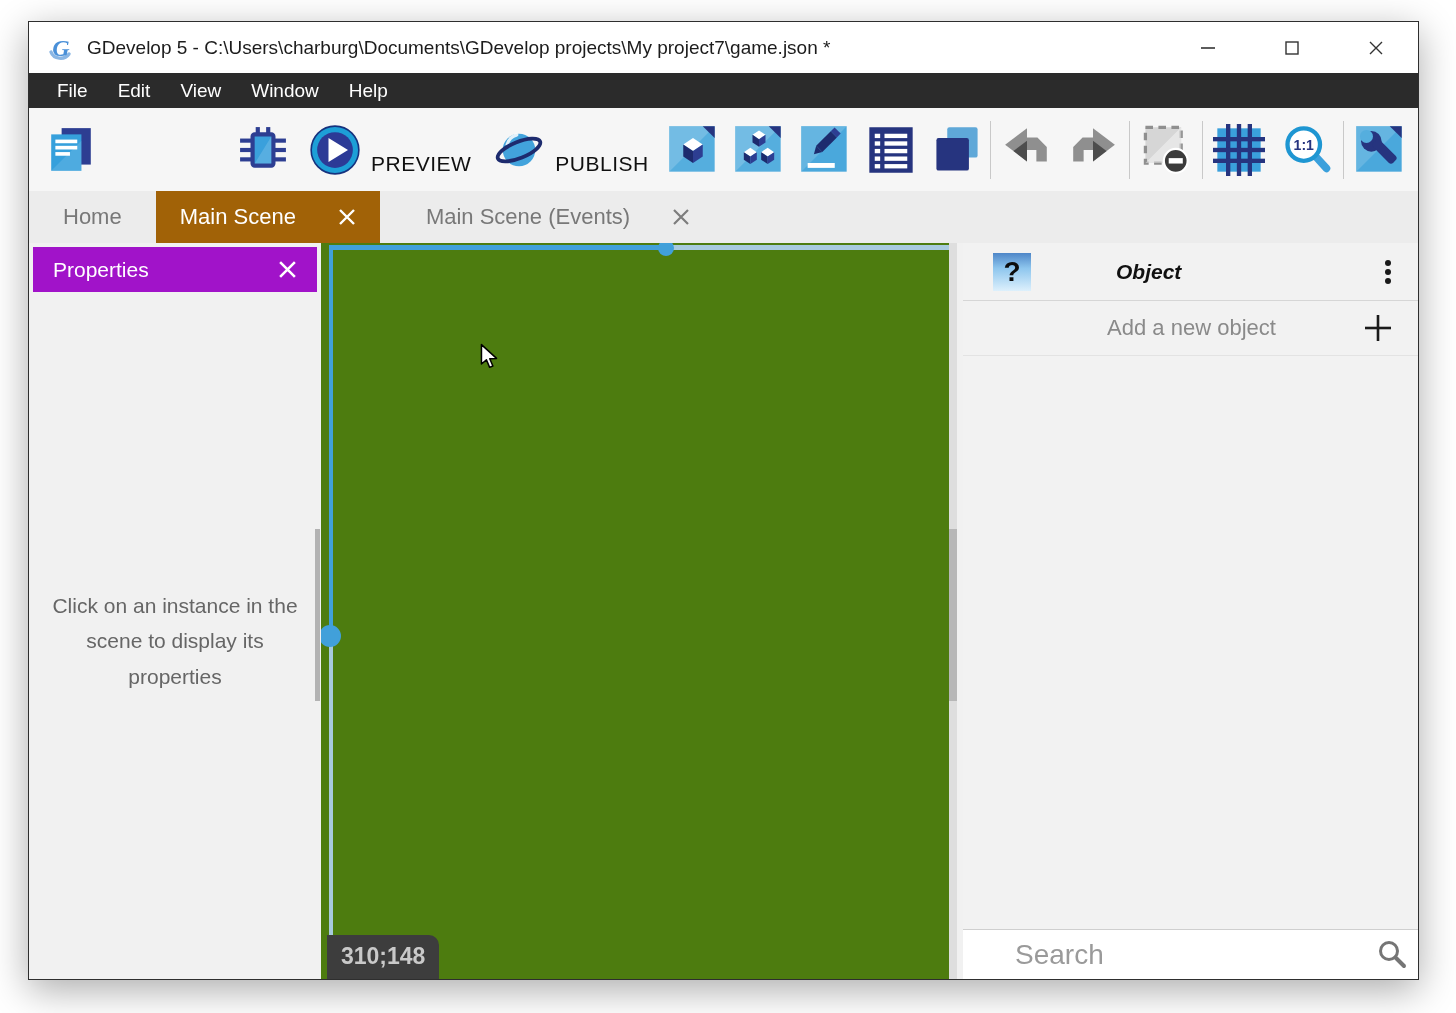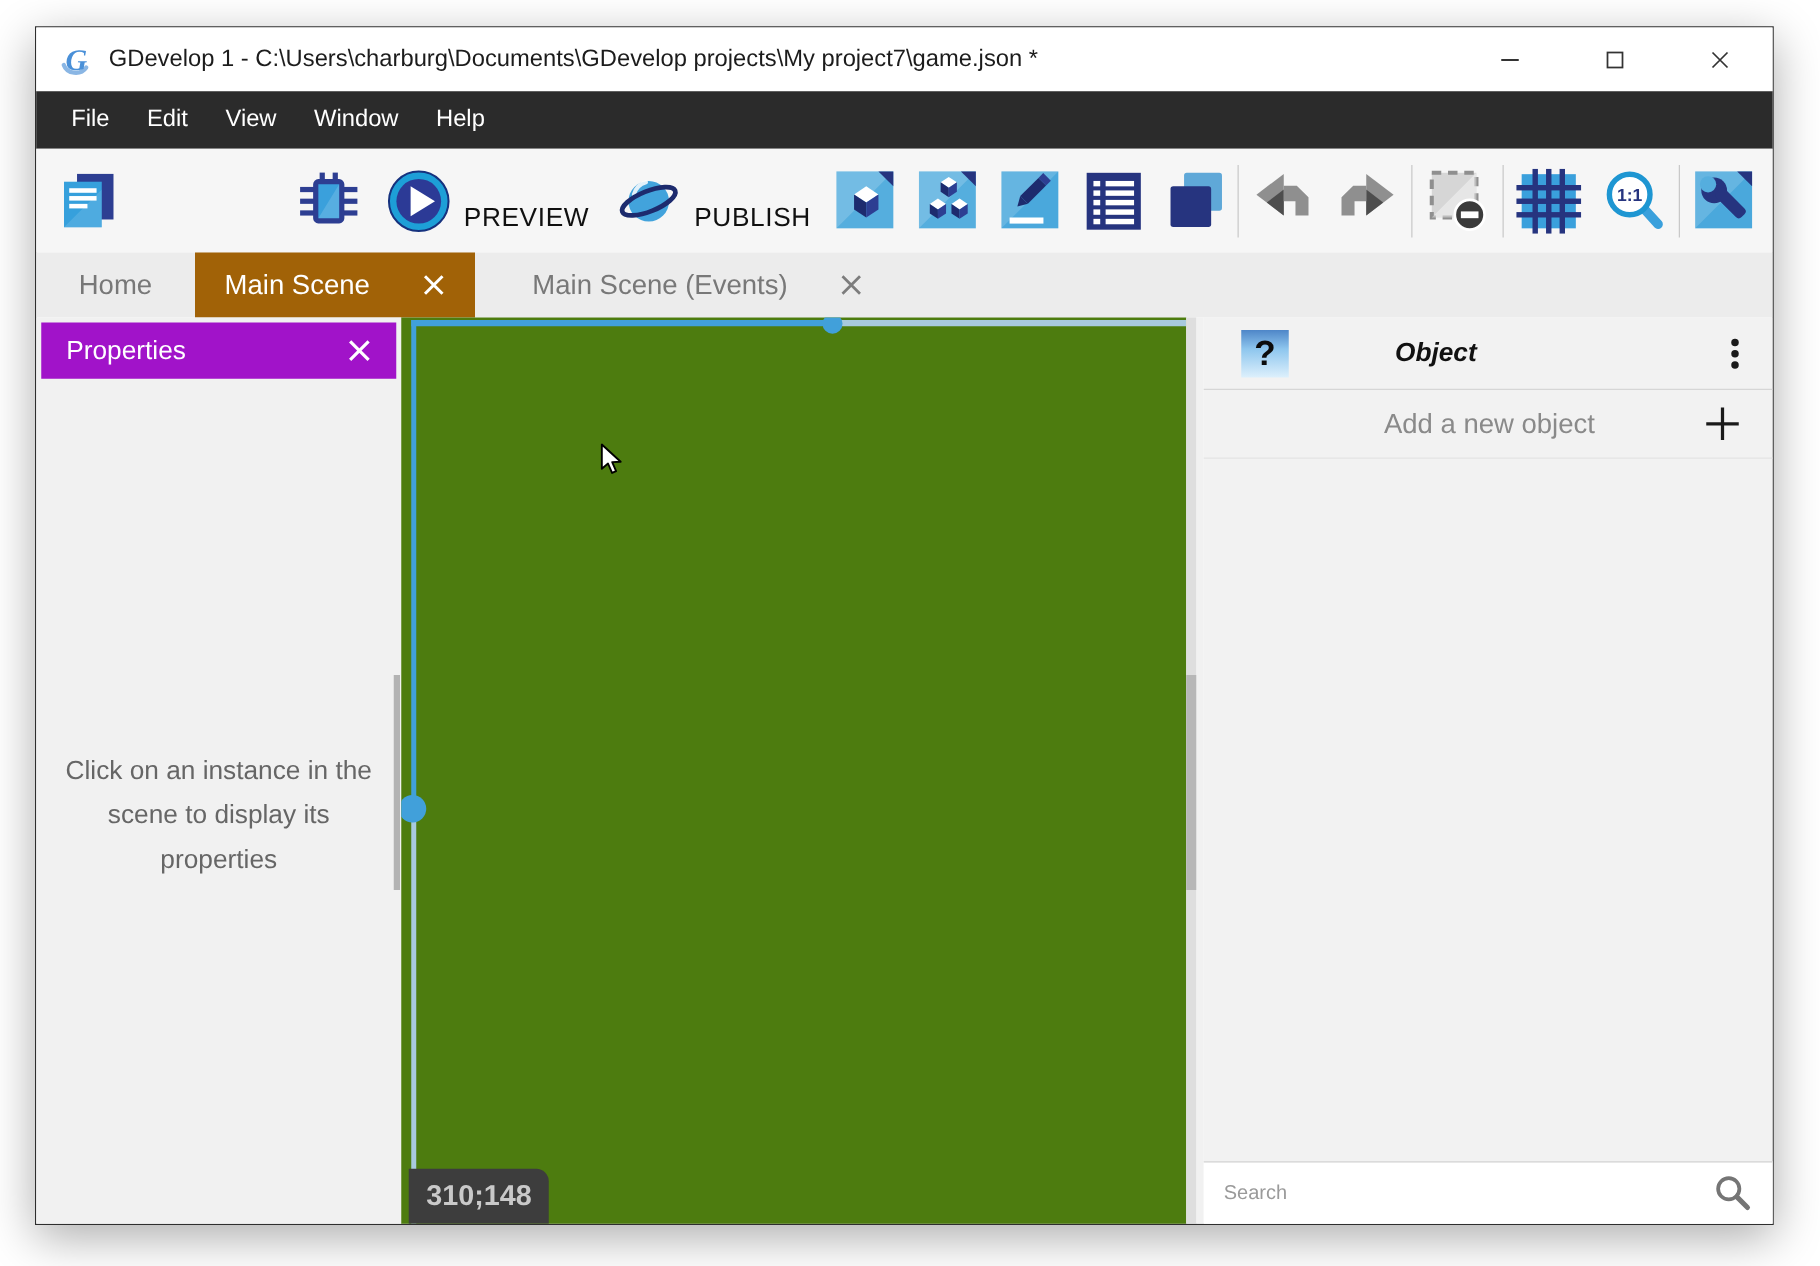--- a/index.html
+++ b/index.html
@@ -8,21 +8,21 @@
             border:1px solid #2e2e2e; box-shadow:0 10px 36px rgba(0,0,0,.33); display:flex; flex-direction:column; }
 
   
   .titlebar { height:51px; flex:0 0 auto; background:#fff; display:flex; align-items:center; }
   .app-logo { margin-left:16px; width:30px; height:30px; flex:0 0 auto; }
   .title-text { margin-left:12px; font-size:19px; color:#1c1c1c; white-space:nowrap; }
   .win-controls { margin-left:auto; display:flex; height:100%; }
   .win-btn { width:84px; height:100%; display:flex; align-items:center; justify-content:center; }
 
   
-  .menubar { height:46px; flex:0 0 auto; background:#2b2b2b; display:flex; align-items:stretch; padding-left:13px; }
+  .menubar { height:35px; flex:0 0 auto; background:#2b2b2b; display:flex; align-items:stretch; padding-left:13px; }
   .menu-item { color:#fff; font-size:19px; padding:0 15px; display:flex; align-items:center; }
 
   
   .toolbar { height:83px; flex:0 0 auto; background:#f6f6f6; display:flex; align-items:center; }
   .tbtn { width:52px; height:52px; display:flex; align-items:center; justify-content:center; flex:0 0 auto; }
   .tgroup { display:flex; align-items:flex-end; flex:0 0 auto; }
   .tlabel { font-size:21px; color:#101010; margin-left:10px; letter-spacing:.5px; }
   .tsep { width:1px; height:58px; background:#c9c9c9; margin:0 10px; flex:0 0 auto; }
 
   
@@ -65,36 +65,36 @@
             background:linear-gradient(180deg,#4e86c8 0%,#8ec6ee 40%,#ddf0fc 100%);
             font-weight:bold; font-size:28px; color:#0c0c0c; }
   .obj-name { margin-left:85px; font-size:21px; font-weight:bold; font-style:italic; color:#111; }
   .row-dots { margin-left:auto; display:flex; align-items:center; }
   .add-row { height:55px; display:flex; align-items:center; border-bottom:1px solid #e3e3e3; padding:0 26px; }
   .add-label { flex:1; text-align:center; color:#8a8a8a; font-size:22px; padding-left:30px; }
   .add-plus { margin-left:auto; display:flex; align-items:center; }
   .obj-body { flex:1; }
   .search-row { height:50px; flex:0 0 auto; background:#fff; border-top:1px solid #cfcfcf;
                 display:flex; align-items:center; padding:0 16px; }
-  .search-input { flex:1; border:none; outline:none; background:transparent; font-size:16px; color:#be185d;
-                  font-family:"Liberation Sans",sans-serif; }
+  .search-input { flex:1; border:none; outline:none; background:transparent; font-size:28px; color:#be185d;
+                  font-family:"Liberation Sans",sans-serif;margin-left:36px; }
   .search-input::placeholder { color:#9a9a9a; }
   .search-icon { flex:0 0 auto; display:flex; align-items:center; }
 </style>
 </head>
 <body>
 
 <div class="window">
 
   <div class="titlebar">
     <svg class="app-logo" viewBox="0 0 30 30">
       <path d="M6 19 A 10 9 0 0 0 24 21" fill="none" stroke="#8ab6e4" stroke-width="3.4" stroke-linecap="round"></path>
       <text x="16" y="23" font-size="24" font-weight="bold" font-style="italic" fill="#4a90d8" text-anchor="middle" font-family="Liberation Serif, serif">G</text>
     </svg>
-    <div class="title-text">GDevelop 1 - C:\Users\charburg\Documents\GDevelop projects\My project7\game.json *</div>
+    <div class="title-text">GDevelop 5 - C:\Users\charburg\Documents\GDevelop projects\My project7\game.json *</div>
     <div class="win-controls">
       <div class="win-btn">
         <svg width="16" height="16" viewBox="0 0 16 16">
             <line x1="1" y1="8" x2="15" y2="8" stroke="#333" stroke-width="1.6"></line>
           </svg>
       </div>
       <div class="win-btn">
         <svg width="16" height="16" viewBox="0 0 16 16">
             <rect x="2" y="2" width="12" height="12" fill="none" stroke="#333" stroke-width="1.4"></rect>
           </svg>

